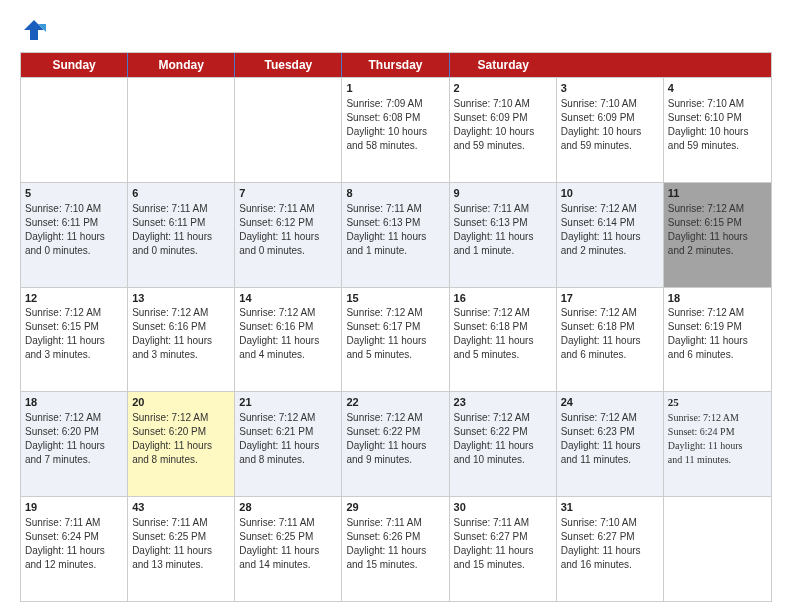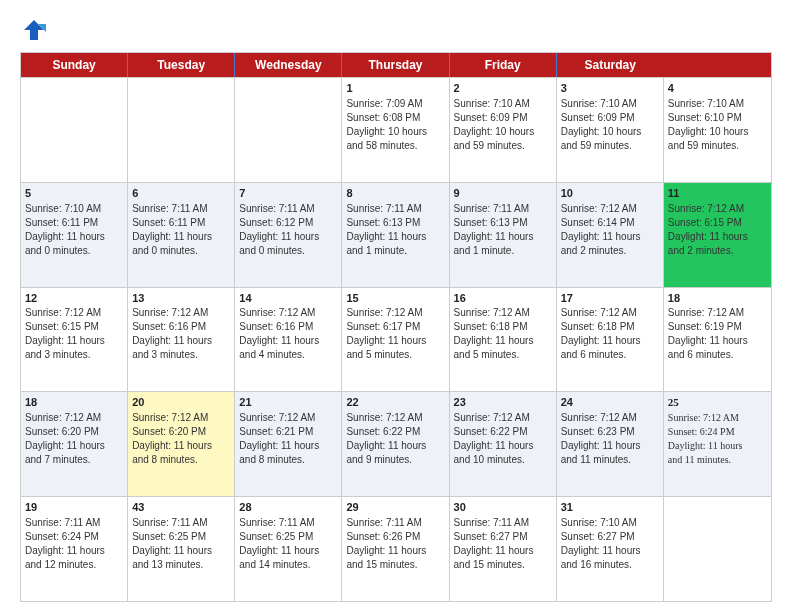--- a/index.html
+++ b/index.html
@@ -131,24 +131,23 @@
     </div>
     <div class="title-block">
       <div class="month-title"></div>
       <div class="location-title"></div>
     </div>
   </div>
 
   <div class="calendar">
     <div class="cal-header-row">
     <div class="cal-header-cell">Sunday</div>
+        <div class="cal-header-cell">Monday</div>
         <div class="cal-header-cell">Tuesday</div>
-        <div class="cal-header-cell">Wednesday</div>
         <div class="cal-header-cell">Thursday</div>
-        <div class="cal-header-cell">Friday</div>
         <div class="cal-header-cell">Saturday</div>
       </div>
     <div class="cal-body">
     <div class="cal-row">
           <div class="cal-cell empty-cell"></div>
           <div class="cal-cell empty-cell"></div>
           <div class="cal-cell empty-cell"></div>
           <div class="cal-cell">
             <div class="day-num">1</div>
             <div class="cell-text" style="white-space: pre-line;">Sunrise: 7:09 AM
@@ -214,21 +213,21 @@
 Daylight: 11 hours
 and 1 minute.</div>
           </div>
           <div class="cal-cell" style="background: rgb(238, 242, 248);">
             <div class="day-num">10</div>
             <div class="cell-text" style="white-space: pre-line;">Sunrise: 7:12 AM
 Sunset: 6:14 PM
 Daylight: 11 hours
 and 2 minutes.</div>
           </div>
-          <div class="cal-cell" style="background: #22c55e;">
+          <div class="cal-cell" style="background: #a3a3a3;">
             <div class="day-num">11</div>
             <div class="cell-text" style="white-space: pre-line;">Sunrise: 7:12 AM
 Sunset: 6:15 PM
 Daylight: 11 hours
 and 2 minutes.</div>
           </div>
         </div>
         <div class="cal-row">
           <div class="cal-cell">
             <div class="day-num">12</div>

